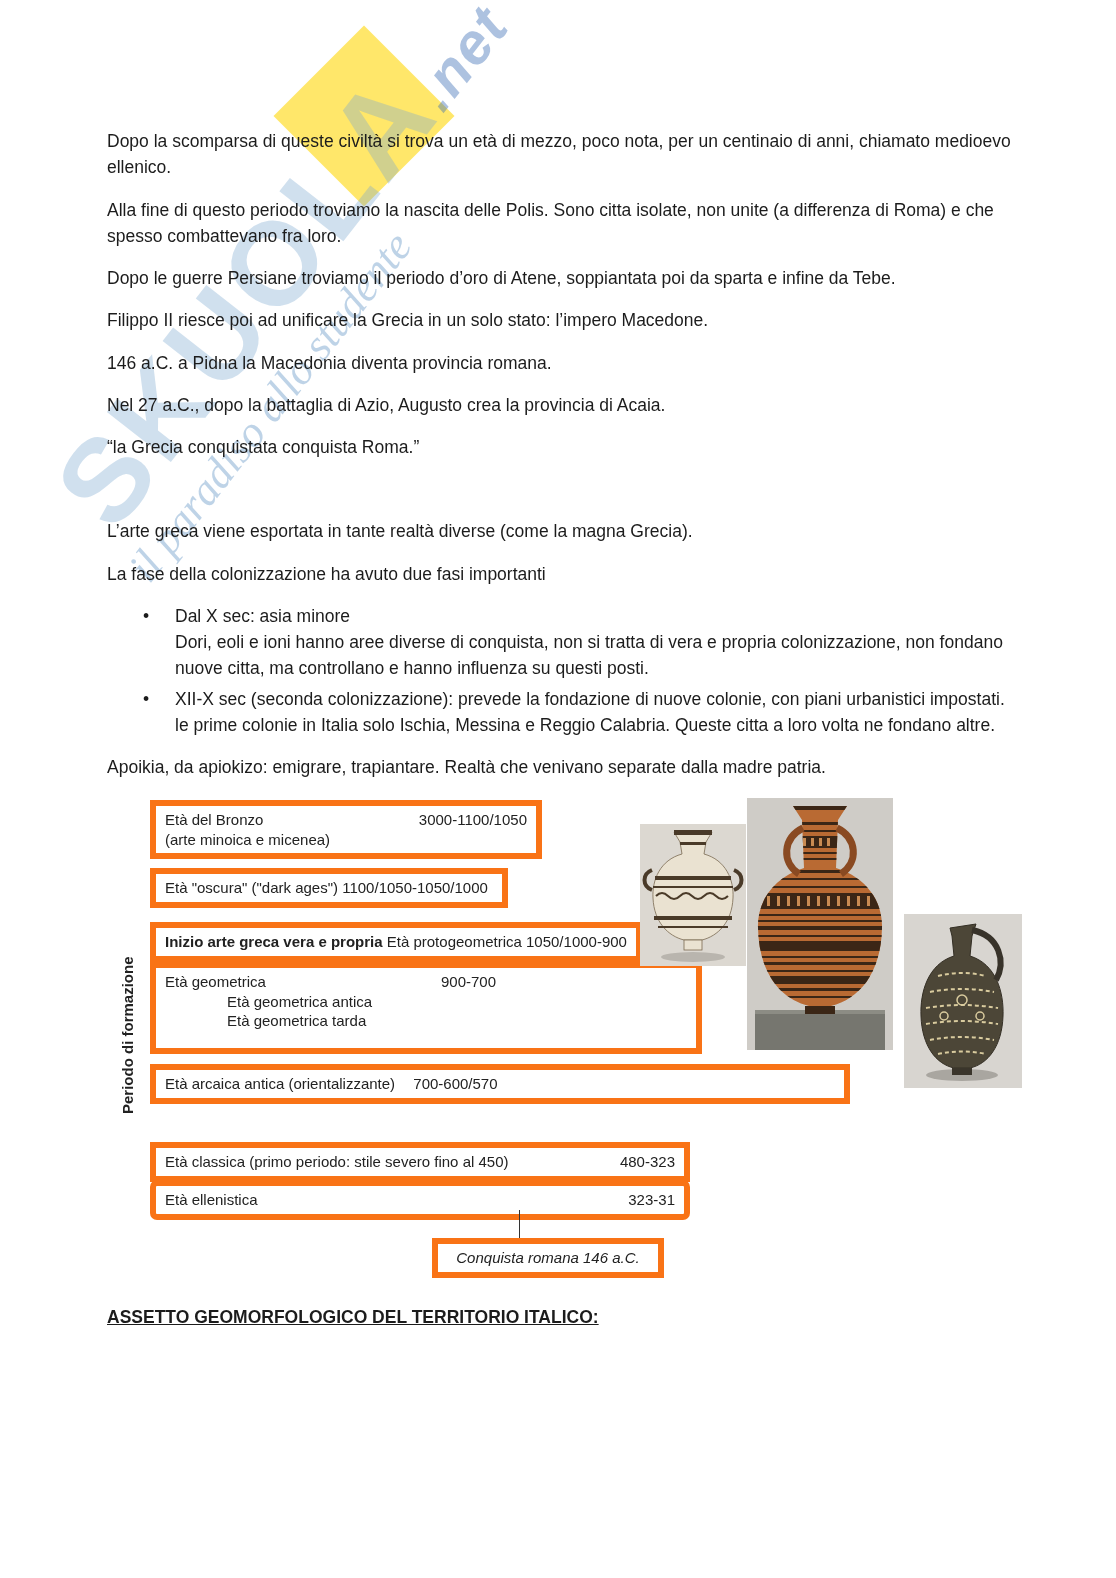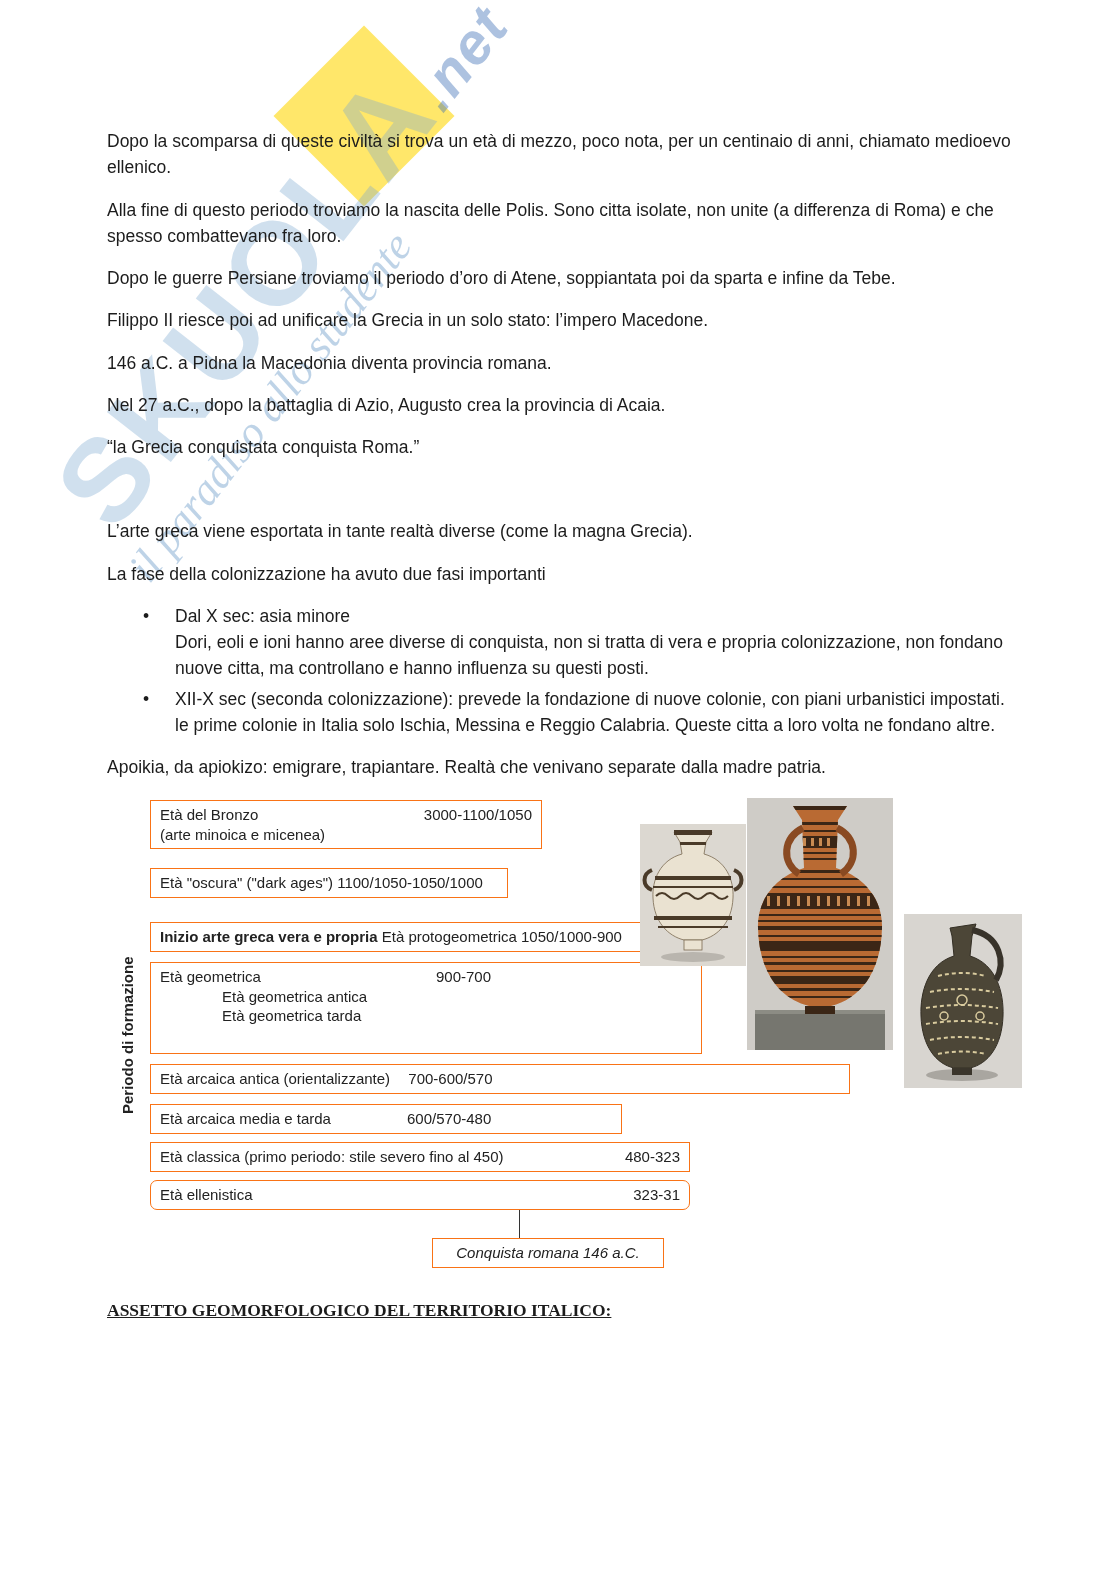--- a/index.html
+++ b/index.html
@@ -47,34 +47,33 @@
   .bullet-dot{position:absolute;left:36px;top:0;font-size:17.5px;}
   
   .timeline{position:relative;width:1009px;height:478px;margin-top:18px;}
   .tl-side-label{
     position:absolute;left:12px;top:150px;height:175px;
     writing-mode:vertical-rl;transform:rotate(180deg);
     font-weight:bold;font-size:15px;color:#222;text-align:center;
   }
   .tl-box{
     position:absolute;box-sizing:border-box;
-    border:1px solid #f97316;background:rgba(255,255,255,0.92);
+    border:6px solid #f97316;background:rgba(255,255,255,0.92);
     font-size:15px;line-height:1.3;padding:4px 9px;color:#222;
   }
   .tl-flex{display:flex;justify-content:space-between;gap:10px;}
   .tl-sub{padding-left:62px;}
   .tl-bold{font-weight:bold;}
   .tl-connector{position:absolute;left:412px;top:412px;height:28px;width:0;border-left:1px solid #333;}
   .figure{position:absolute;}
   .figure svg{display:block;}
   
   .footer-heading{
-    margin-top:24px;font-size:17.5px;font-weight:bold;
+    margin-top:31px;font-size:17.5px;font-weight:bold;
     text-decoration:underline;
-    font-family:Liberation Serif, serif;
   }
 </style>
 </head>
 <body>
 
 <div class="page">
 
   <div class="watermark">
     <div class="wm-diamond"></div>
     <div class="wm-brand"><span>SKUOLA</span><span class="wm-suffix">.net</span></div>
@@ -136,24 +135,20 @@
         </div>
         <div class="tl-sub">Età geometrica antica</div>
         <div class="tl-sub">Età geometrica tarda</div>
       </div>
 
       <div class="tl-box" style="left:43px;top:266px;width:700px;">
         <span>Età arcaica antica (orientalizzante)</span>
         <span style="margin-left:14px;">700-600/570</span>
       </div>
 
-      <div class="tl-box" style="left:43px;top:306px;width:472px;">
-        <span>Età arcaica media e tarda</span>
-        <span style="position:absolute;left:256px;top:4px;">600/570-480</span>
-      </div>
 
       <div class="tl-box tl-flex" style="left:43px;top:344px;width:540px;">
         <span>Età classica (primo periodo: stile severo fino al 450)</span>
         <span>480-323</span>
       </div>
 
       <div class="tl-box tl-flex" style="left:43px;top:382px;width:540px;border-radius:7px;">
         <span>Età ellenistica</span>
         <span>323-31</span>
       </div>

